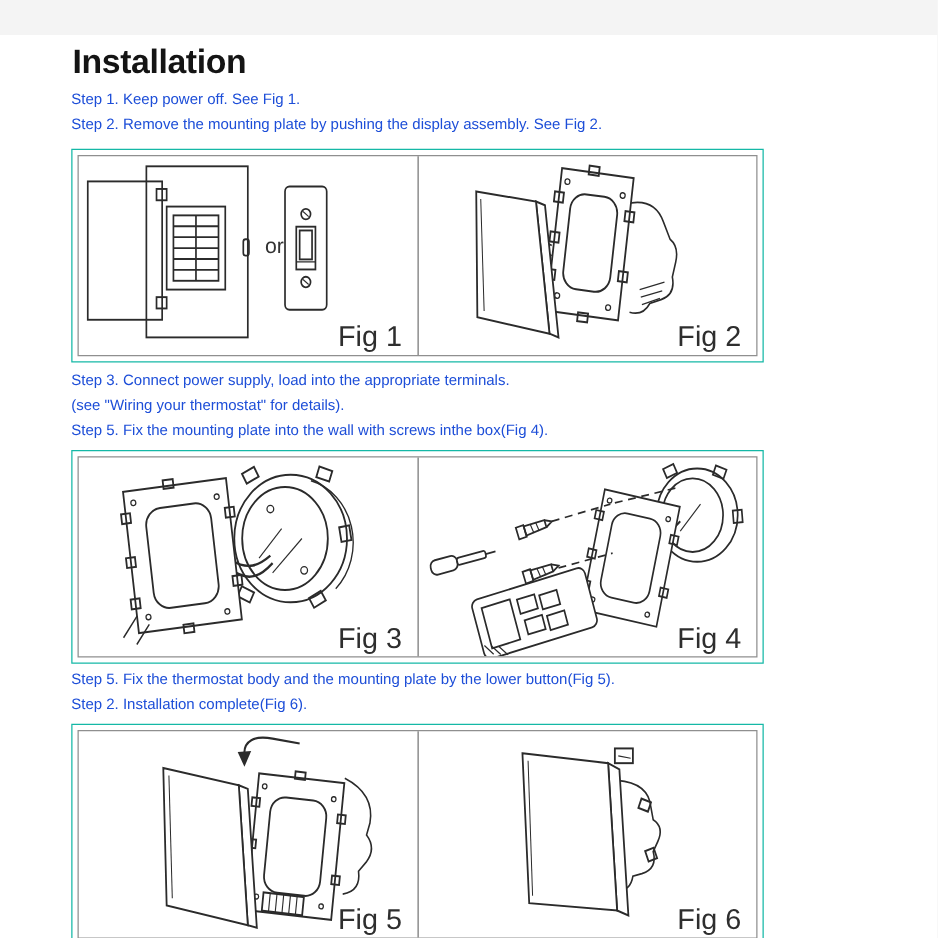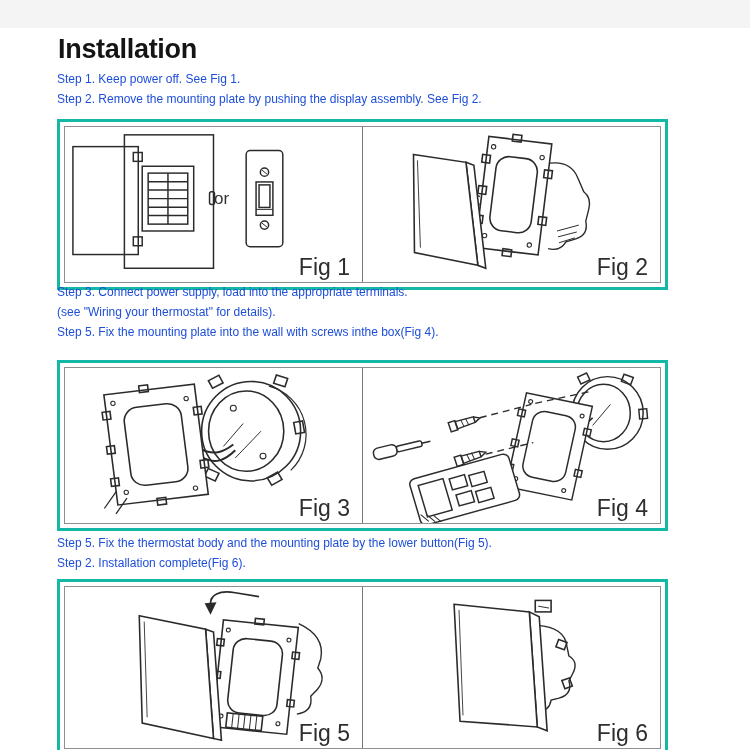--- a/index.html
+++ b/index.html
@@ -7,25 +7,25 @@
     position:relative;width:750px;height:750px;background:#ffffff;
     font-family:"Liberation Sans", sans-serif;overflow:hidden;margin-top:28px;
   }
   .title{
     position:absolute;left:58px;top:6px;margin:0;
     font-size:27px;font-weight:bold;color:#141414;letter-spacing:-0.3px;
   }
   .steps{position:absolute;left:57px;}
   .steps p{margin:0;font-size:12px;line-height:20px;color:#1d4ed8;white-space:nowrap;}
   .steps-top{top:41px;}
-  .steps-mid{top:254px;}
+  .steps-mid{top:266px;}
   .steps-bottom{top:505px;}
   .figbox{
-    position:absolute;left:57px;width:611px;background:#fff;
-    border:3px solid #14b8a6;box-sizing:border-box;
+    position:absolute;left:57px;width:554px;background:#fff;
+    border:1px solid #14b8a6;box-sizing:border-box;
   }
   #box1{top:91px;height:171px;}
   #box2{top:332px;height:171px;}
   #box3{top:551px;height:177px;}
   .inner{
     position:absolute;left:4px;right:4px;top:4px;bottom:4px;
     border:1px solid #8f8f8f;display:flex;
   }
   .cell{position:relative;flex:1;overflow:hidden;}
   .cell.left{border-right:1px solid #777;}

